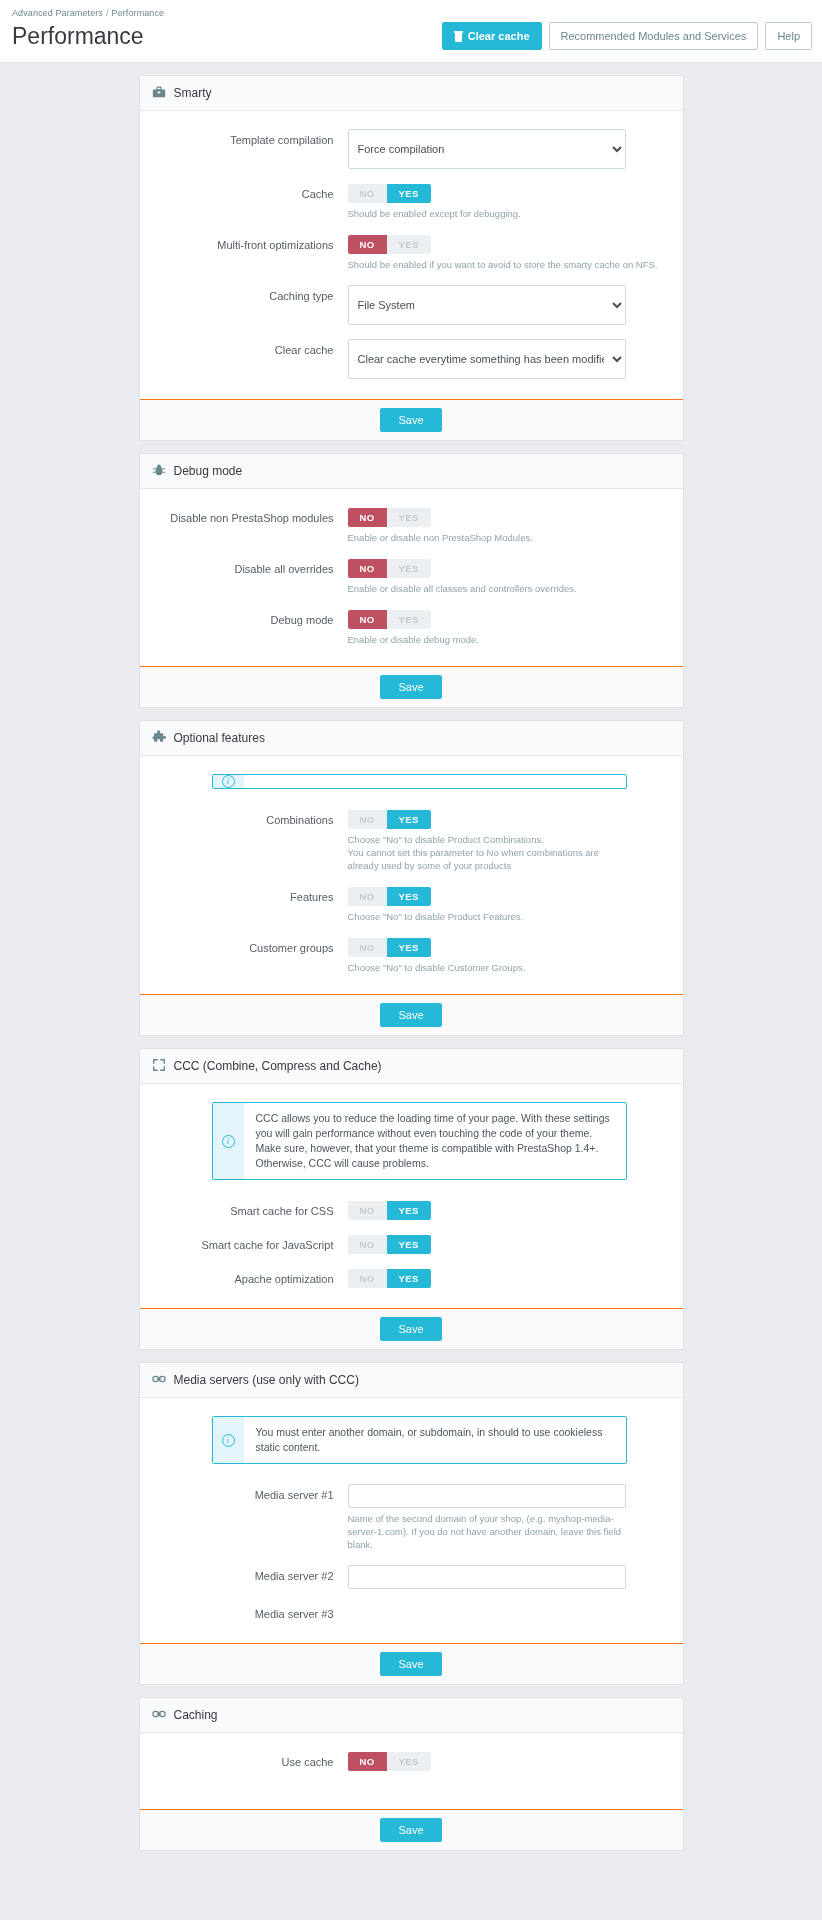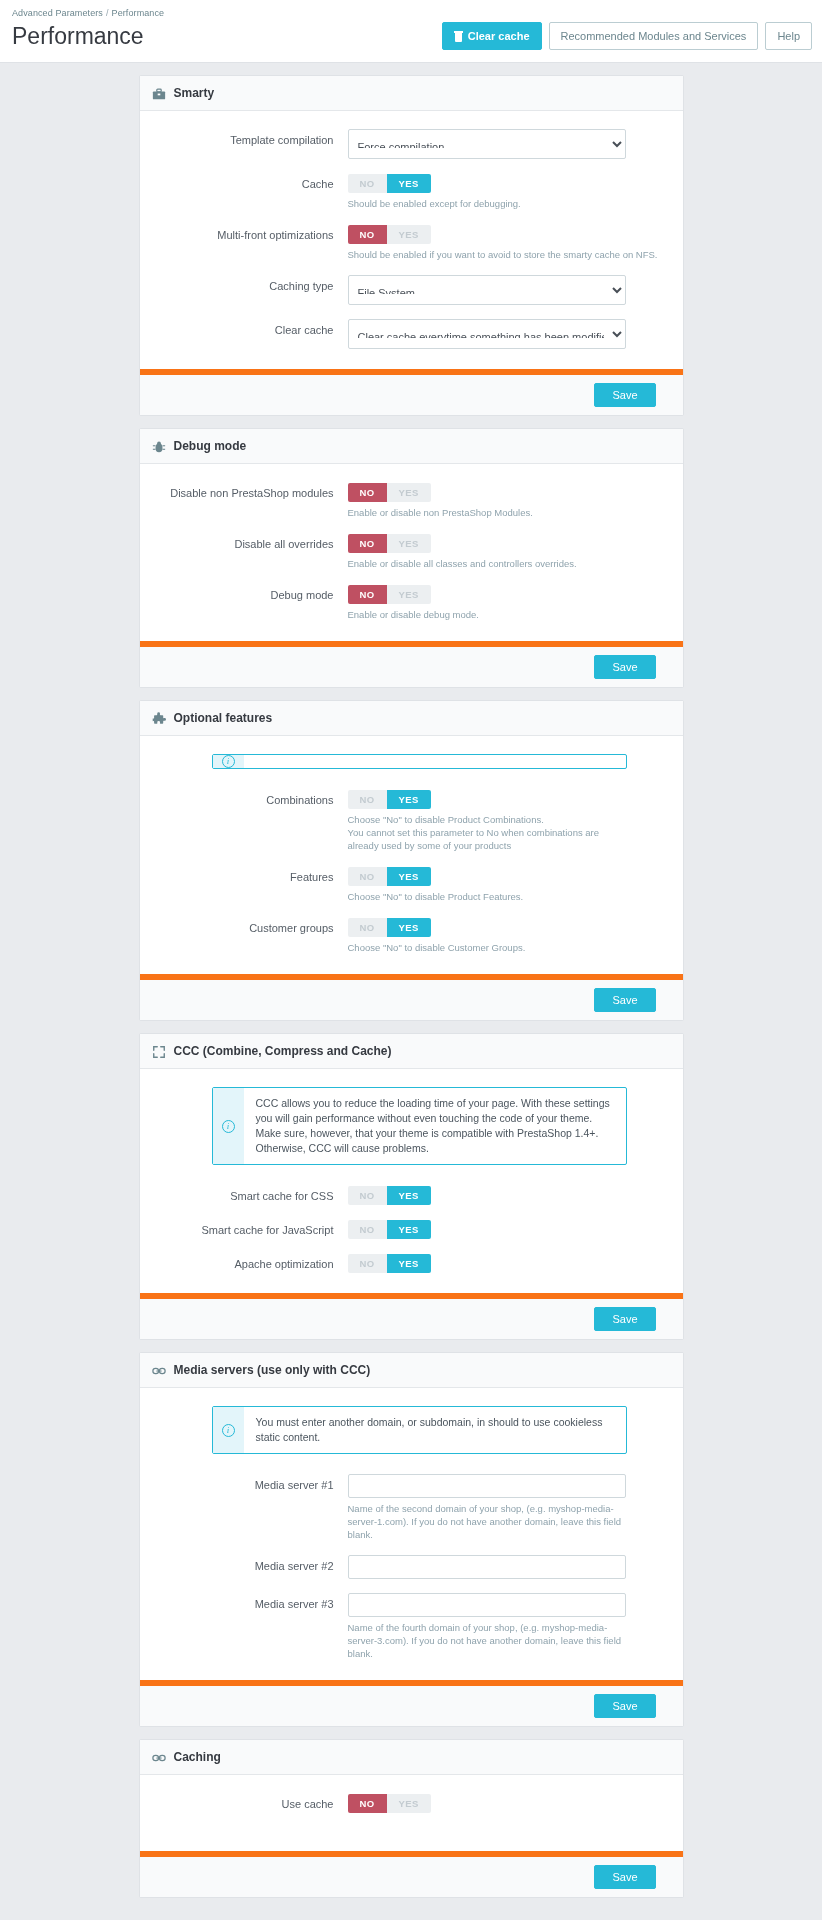--- a/index.html
+++ b/index.html
@@ -86,32 +86,31 @@
     border: 1px solid #dfe2e6;
     border-radius: 2px;
   }
   .panel-heading {
     background: #f9fafb;
     border-bottom: 1px solid #e4e7ea;
     padding: 9px 12px;
     font-size: 12px;
     color: #363a41;
     display: flex;
-    align-items: flex-end;
+    align-items: flex-start;
     gap: 8px;
     line-height: 16px;
-    font-weight: bold;
   }
   .panel-body { padding: 18px 12px 16px 12px; }
   .panel-footer {
     background: #f9fafb;
-    border-top: 6px solid #f97316;
+    border-top: 1px solid #f97316;
     padding: 8px 27px;
     display: flex;
-    justify-content: flex-end;
+    justify-content: center;
   }
   .btn-save {
     background: #25b9d7;
     border: 1px solid #25b9d7;
     color: #ffffff;
     font-size: 11px;
     border-radius: 2px;
     padding: 4px 17px;
     line-height: 14px;
     cursor: pointer;
@@ -140,29 +139,28 @@
     padding-right: 14px;
     font-size: 11px;
     color: #555d66;
     line-height: 17px;
     padding-top: 3px;
   }
   .form-ctrl { flex: 1 1 auto; min-width: 0; }
 
   select.ps-select {
     width: 278px;
-    height: 30px;
+    height: 40px;
     font-size: 11px;
     color: #484f57;
     border: 1px solid #cfd8dc;
     border-radius: 2px;
     background: #ffffff;
     padding: 10px 5px;
     font-family: "Liberation Sans", sans-serif;
-    text-decoration: underline;
   }
   input.ps-input {
     width: 278px;
     height: 24px;
     font-size: 11px;
     color: #484f57;
     border: 1px solid #cfd8dc;
     border-radius: 2px;
     background: #ffffff;
     padding: 2px 6px;
@@ -526,24 +524,20 @@
 
       <div class="form-row">
         <div class="form-label">Media server #2</div>
         <div class="form-ctrl">
           <input class="ps-input" type="text" value="" style="">
         </div>
       </div>
 
       <div class="form-row" style="margin-bottom:4px">
         <div class="form-label">Media server #3</div>
-        <div class="form-ctrl">
-          <input class="ps-input" type="text" value="" style="">
-          <div class="help-text" style="max-width:278px">Name of the fourth domain of your shop, (e.g. myshop-media-server-3.com). If you do not have another domain, leave this field blank.</div>
-        </div>
       </div>
 
     </div>
     <div class="panel-footer">
       <button class="btn-save">Save</button>
     </div>
   </div>
 
   <div class="panel">
     <div class="panel-heading">

